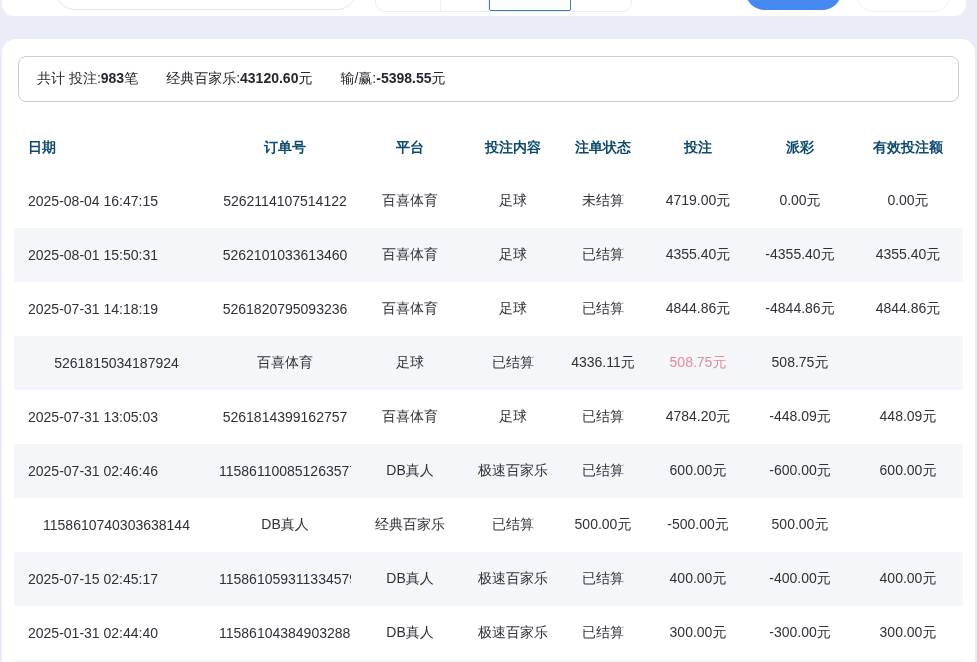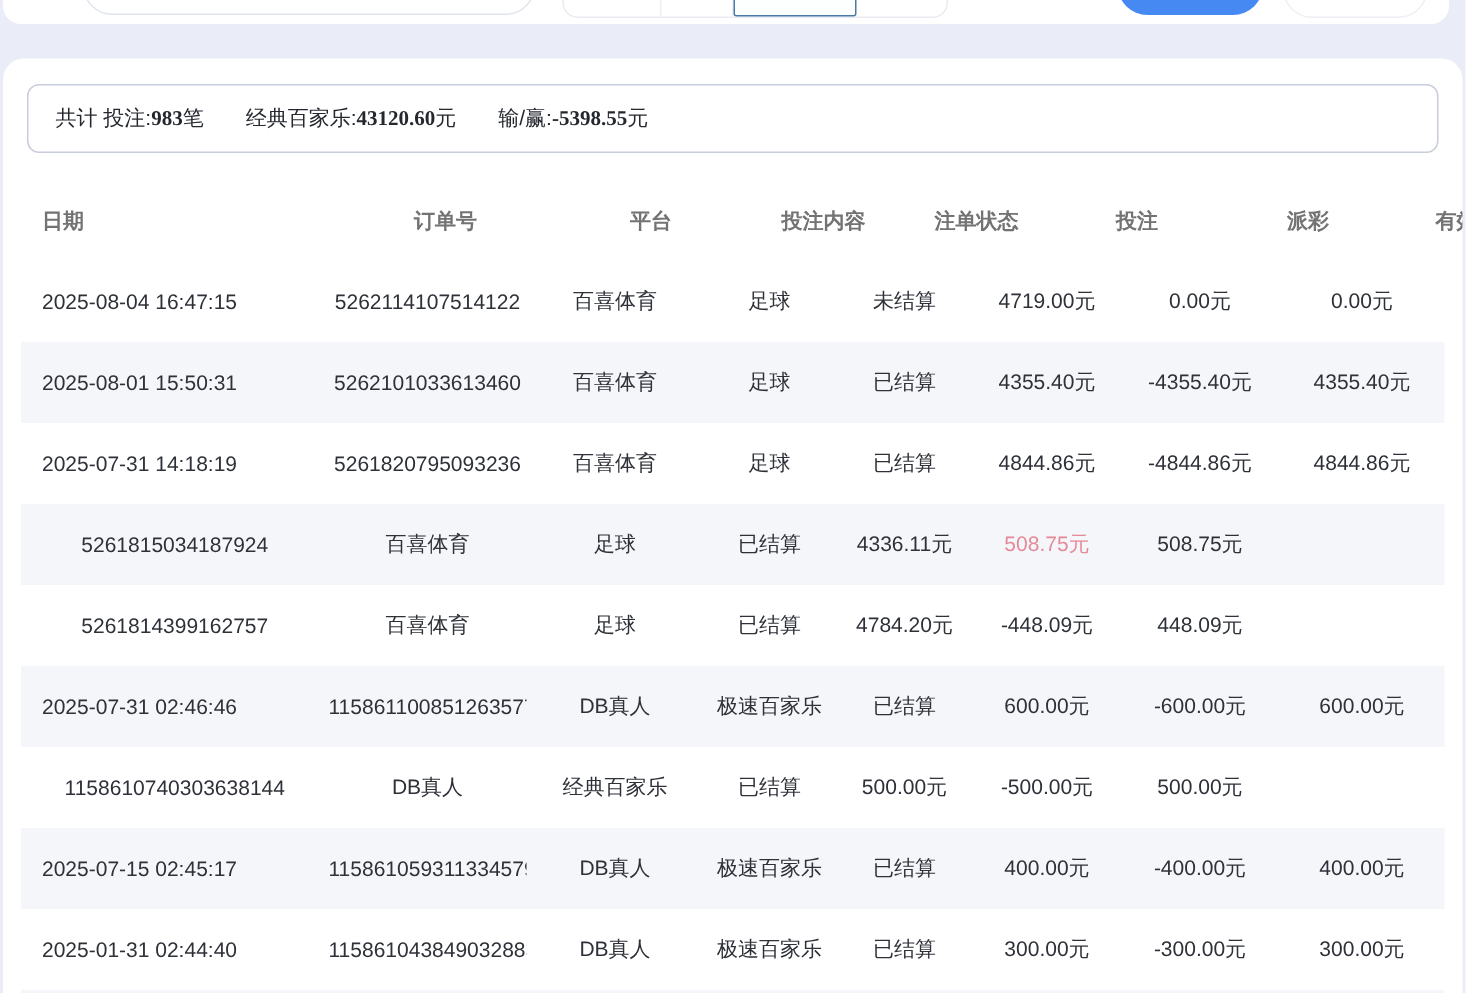--- a/index.html
+++ b/index.html
@@ -77,32 +77,32 @@
     height:46px;
     border:1px solid #c7cdda;
     border-radius:8px;
     display:flex; align-items:center;
     padding:0 18px;
     font-size:14px;
     color:#24272e;
     white-space:nowrap;
   }
   .summary-item { margin-right:28px; }
-  .summary-item b { font-weight:bold;font-family:Liberation Serif, serif; }
+  .summary-item b { font-weight:bold; }
 
   
   .tbl { margin:20px 12px 0 12px; }
   .tr {
     display:grid;
     grid-template-columns:205px 132px 118px 88px 92px 98px 106px 110px;
     align-items:center;
     height:54px;
     font-size:14px;
   }
-  .tr.head { height:52px; font-weight:bold; color:#737373;gap:12px; }
+  .tr.head { height:52px; font-weight:bold; color:#0c4a6e; }
   .td { text-align:center; overflow:hidden; white-space:nowrap; }
   .td.c-date { text-align:left; padding-left:14px; }
   .tr:nth-child(even) { background:#f5f6fa; }
   .tr .win { color:#e58a99; }
   .row-partial {
     height:54px;
     background:#f5f6fa;
   }
 </style>
 </head>
@@ -179,20 +179,21 @@
           <div class="td">5261815034187924</div>
           <div class="td">百喜体育</div>
           <div class="td">足球</div>
           <div class="td">已结算</div>
           <div class="td">4336.11元</div>
           <div class="td win">508.75元</div>
           <div class="td">508.75元</div>
         </div>
 
         <div class="tr">
+          <div class="td c-date">2025-07-31 13:05:03</div>
           <div class="td">5261814399162757</div>
           <div class="td">百喜体育</div>
           <div class="td">足球</div>
           <div class="td">已结算</div>
           <div class="td">4784.20元</div>
           <div class="td">-448.09元</div>
           <div class="td">448.09元</div>
         </div>
 
         <div class="tr">

